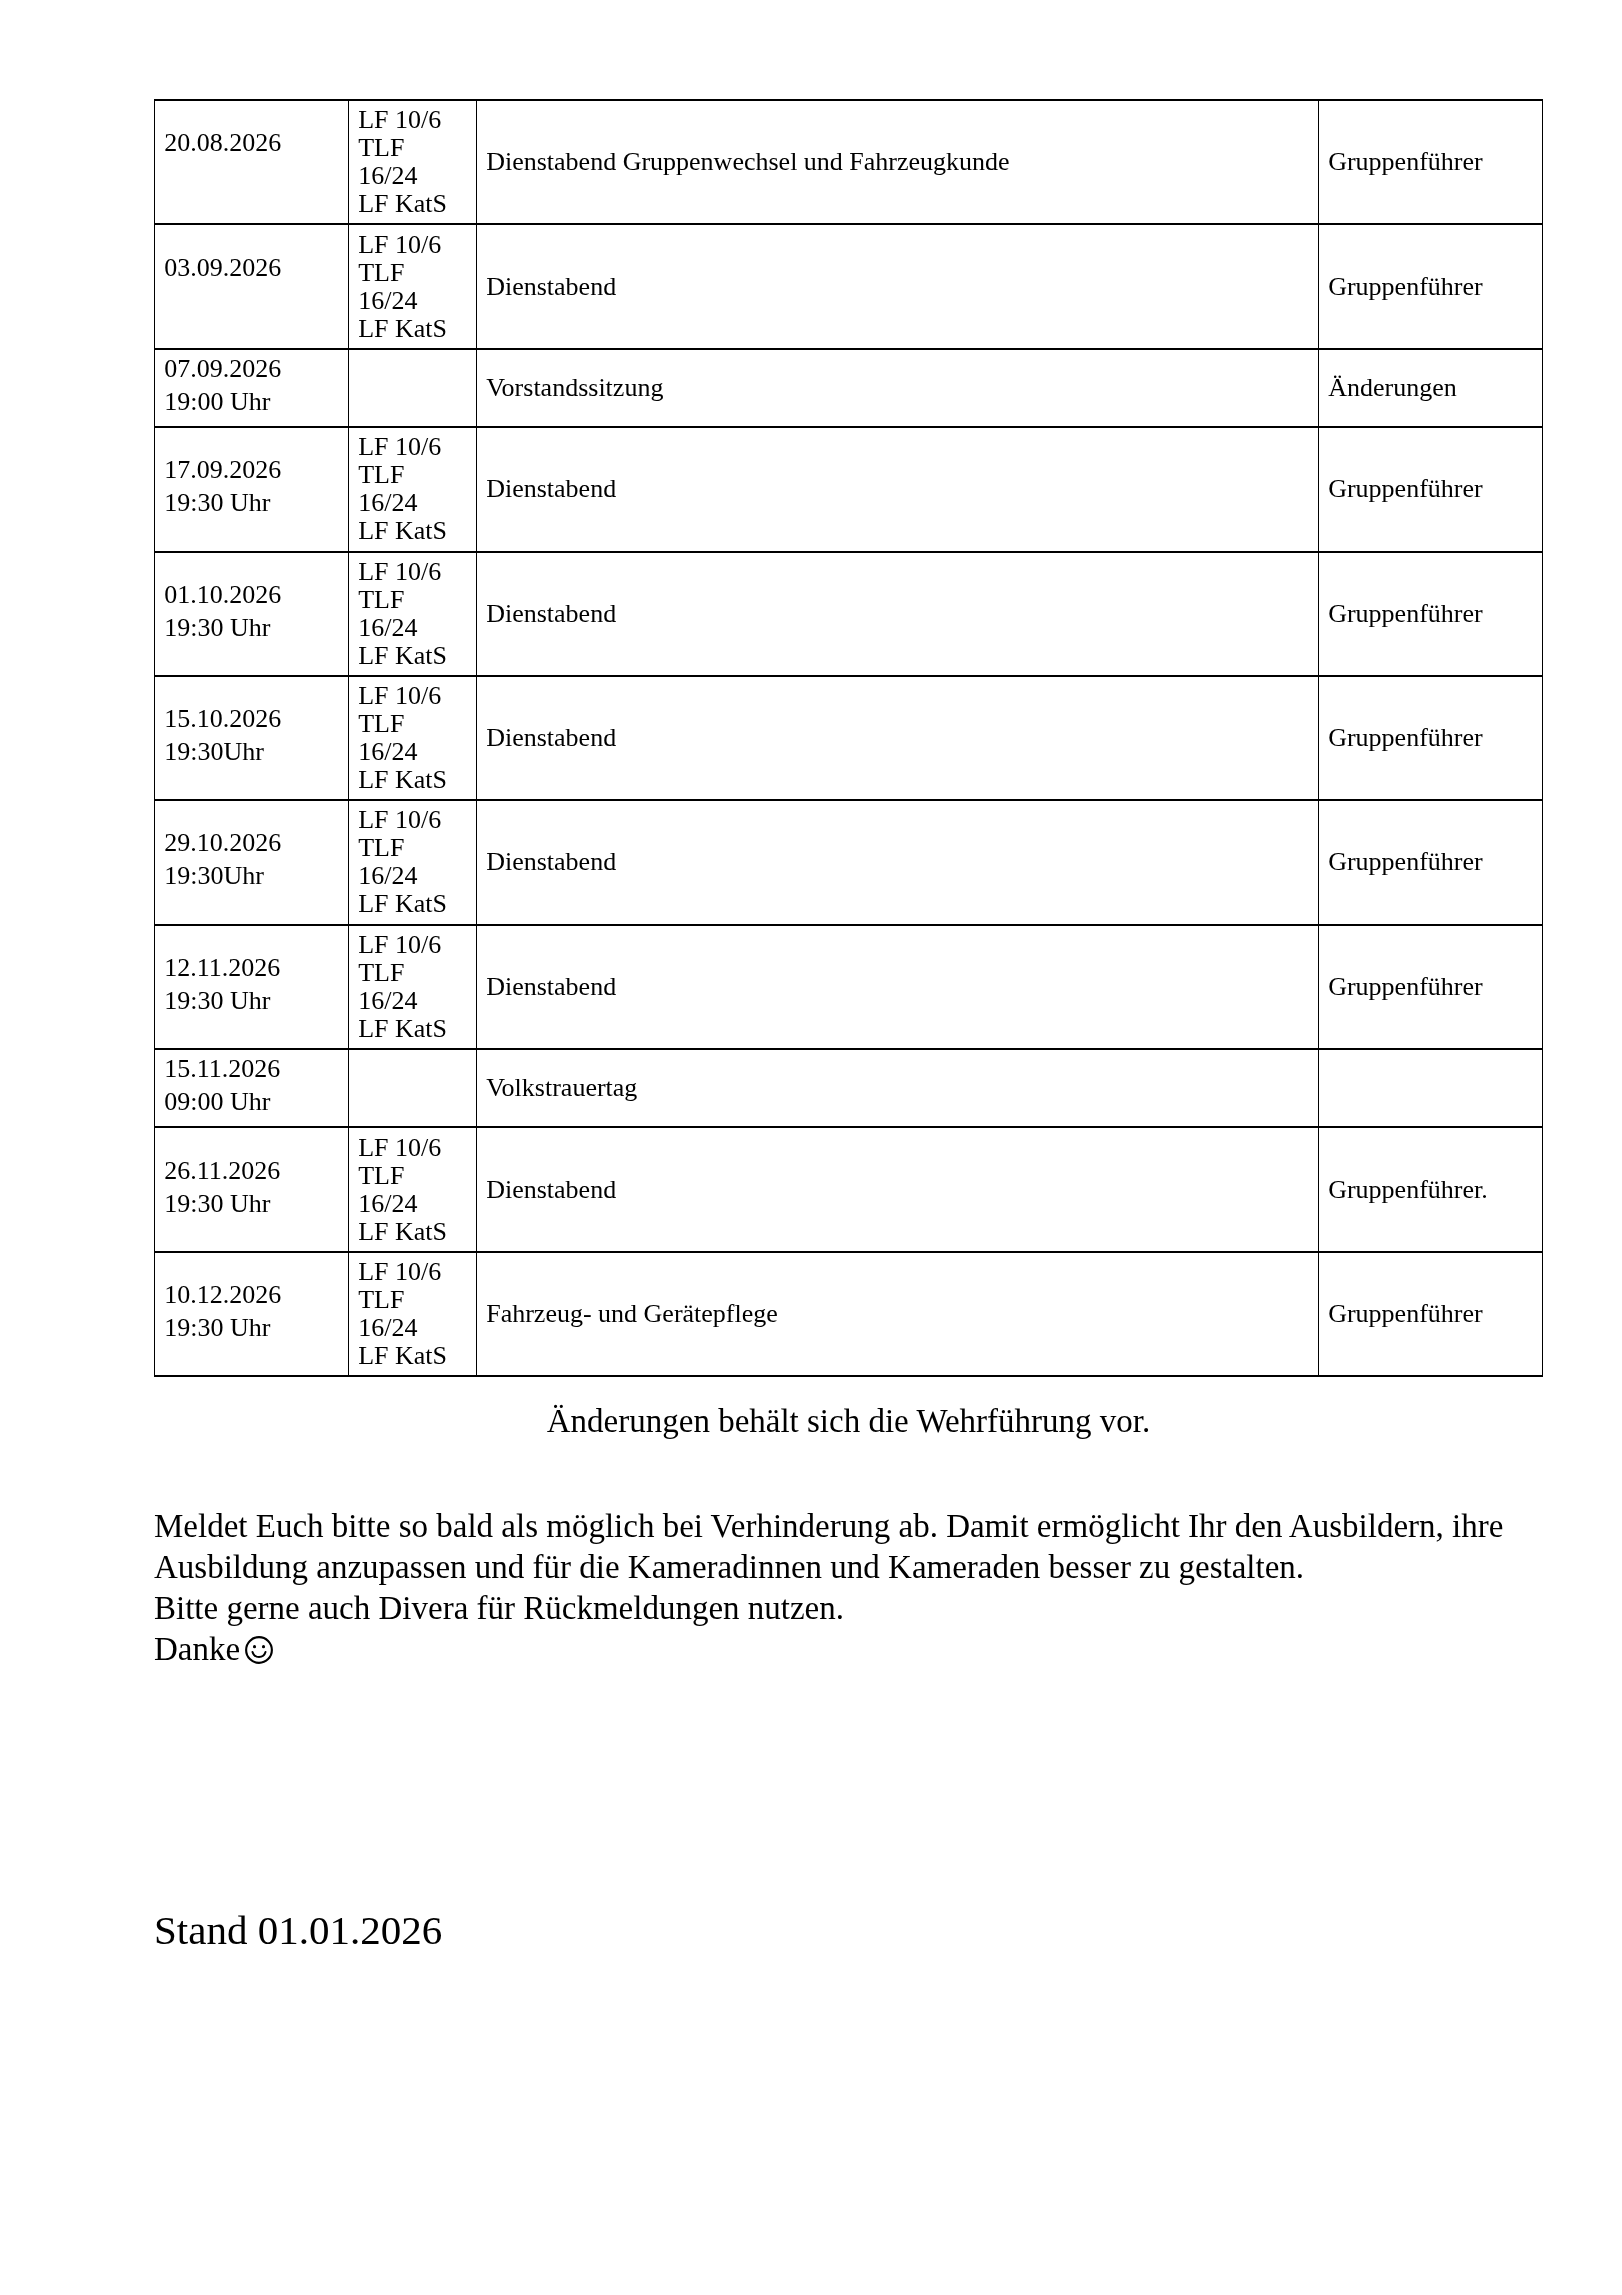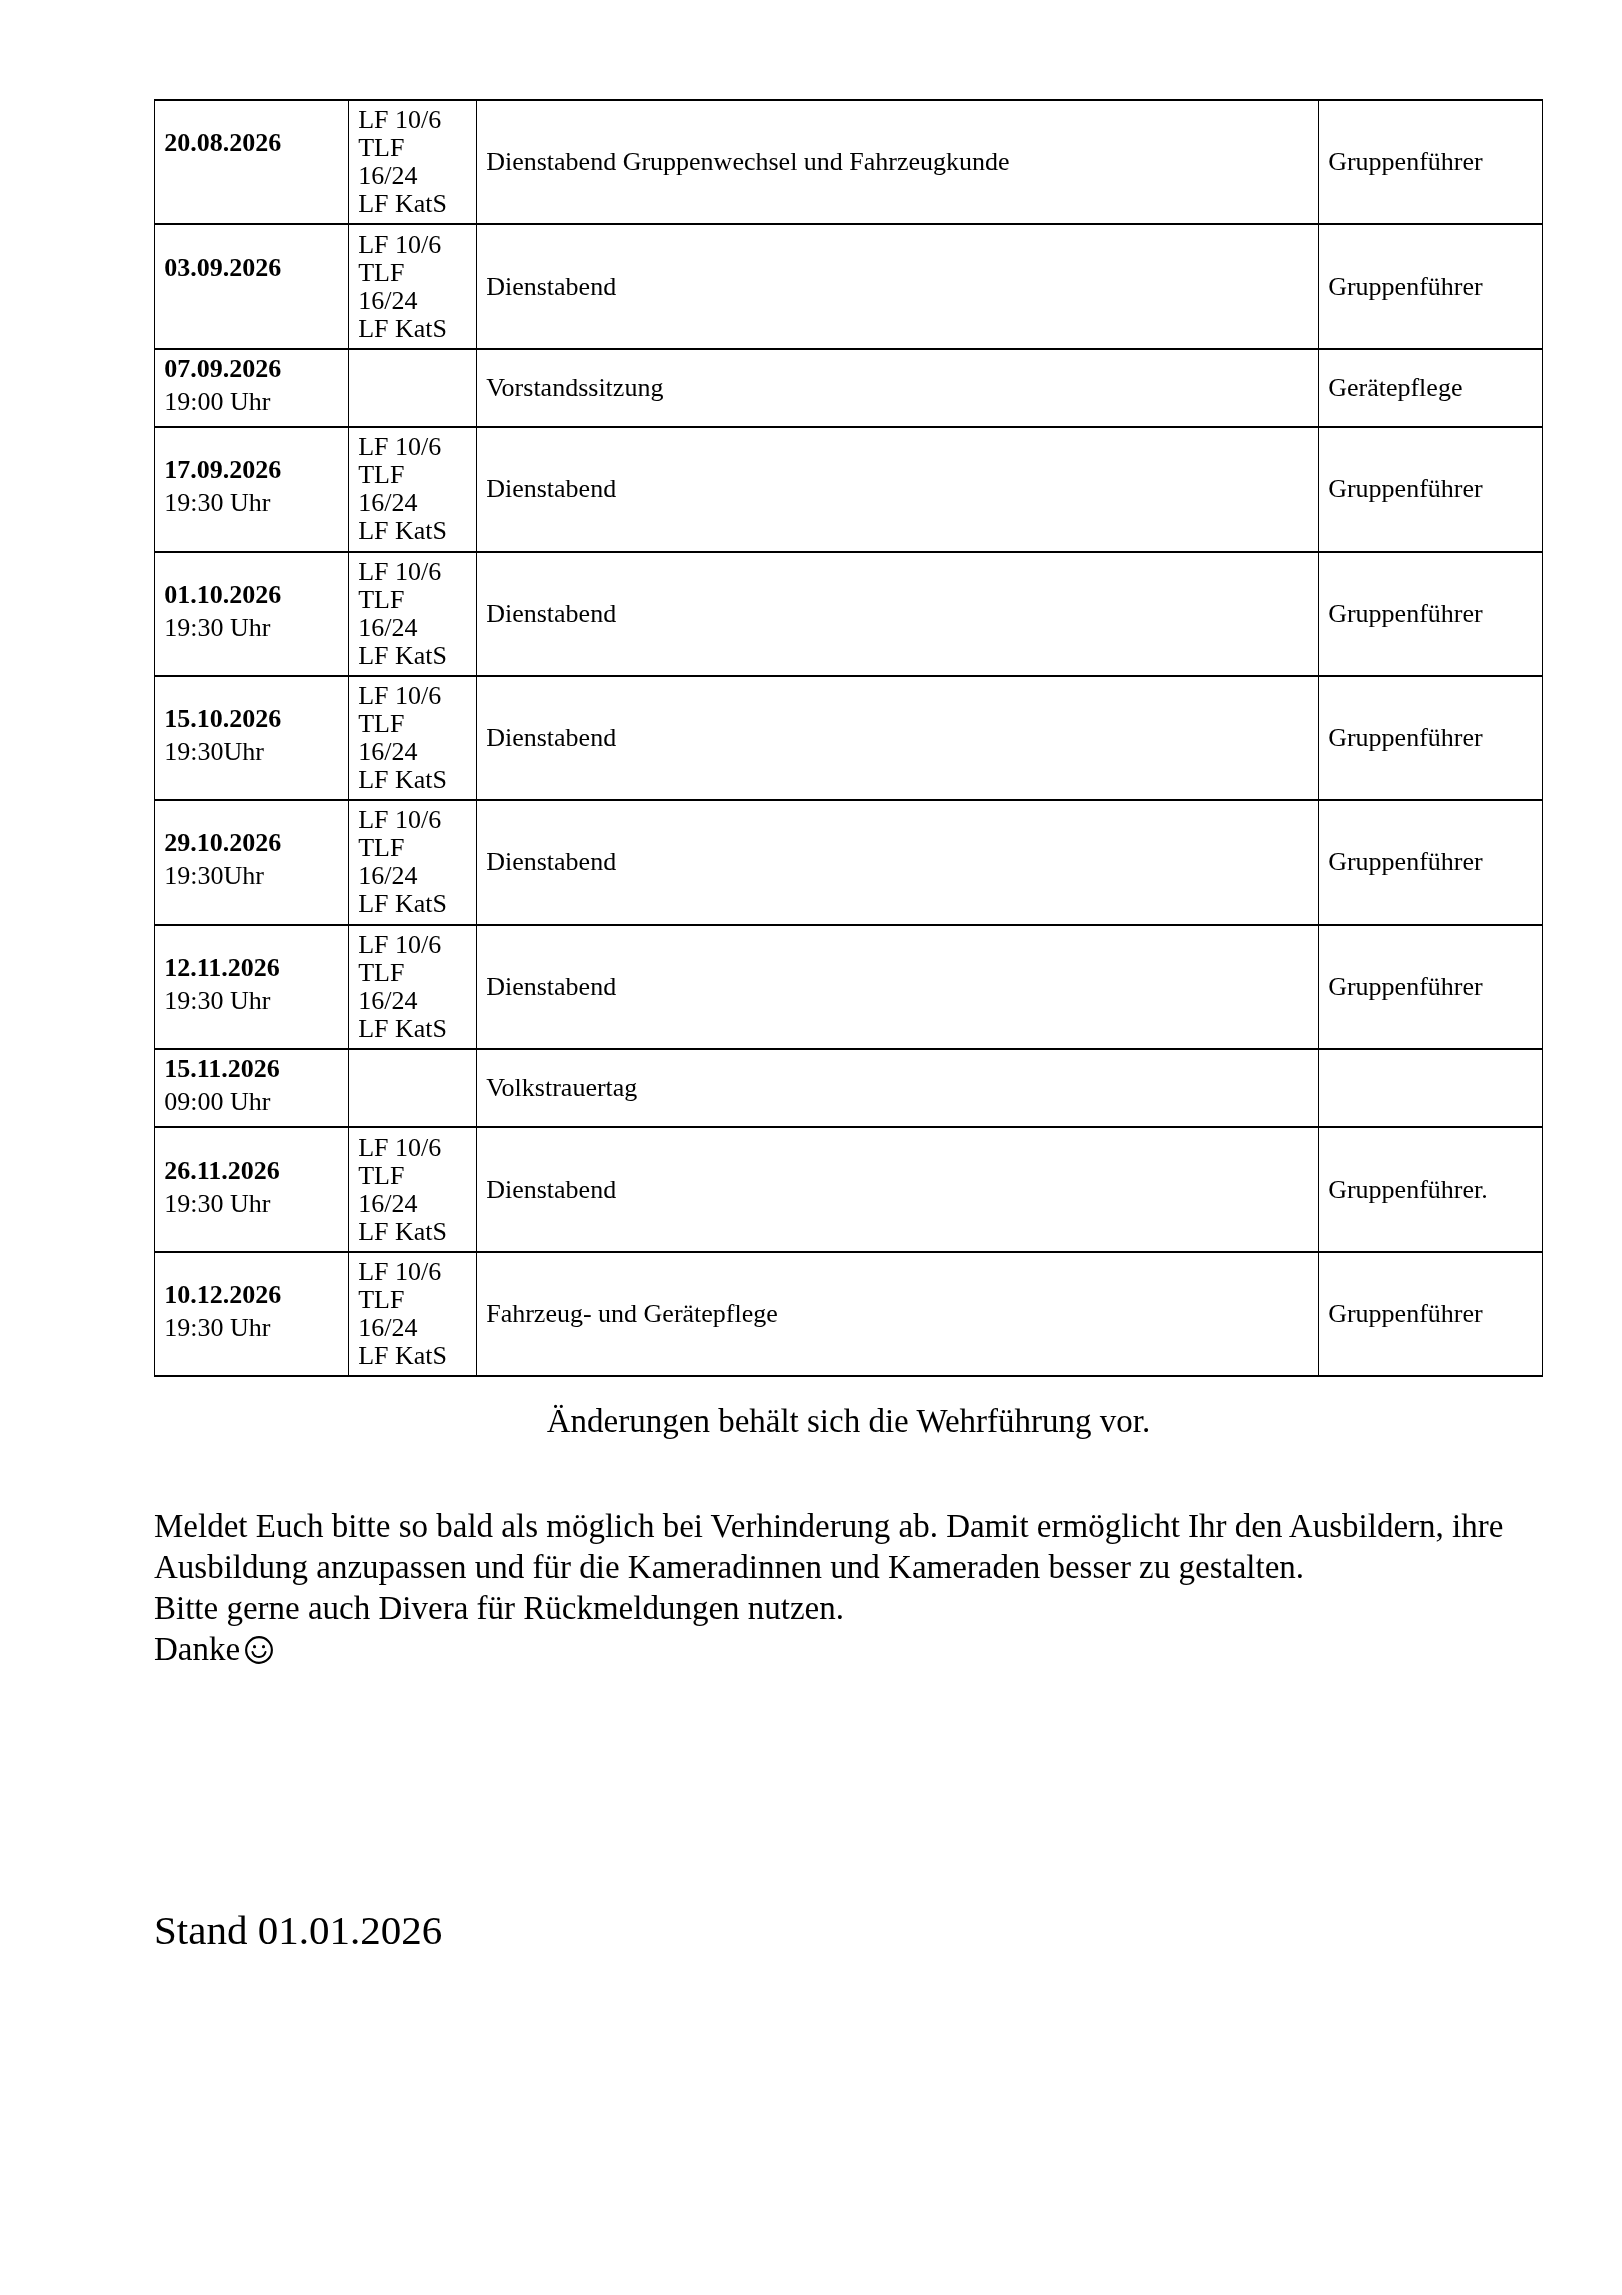--- a/index.html
+++ b/index.html
@@ -28,21 +28,21 @@
     border-right: 1.3px solid #000;
     border-top: 2.6px solid #000;
     border-bottom: 2.6px solid #000;
     vertical-align: middle;
     padding: 5.2px 9.2px;
     font-size: 26px;
     line-height: 28px;
     overflow: hidden;
   }
   td.c-date { line-height: 33px; }
-  td .date-line { display: block; font-weight: bold; min-height: 33px; }
+  td .date-line { display: block; font-weight: normal; min-height: 33px; }
   td .time-line { display: block; font-weight: normal; min-height: 33px; }
   td.c-veh, td.c-desc { white-space: pre-line; }
   .change-notice {
     width: 1389px;
     margin-top: 24px;
     text-align: center;
     font-size: 33px;
     line-height: 41px;
   }
   .notice-block {
@@ -100,21 +100,21 @@
       <td class="c-desc">Dienstabend</td>
       <td class="c-resp">Gruppenführer</td>
     </tr>
         <tr>
       <td class="c-date">
         <span class="date-line">07.09.2026</span>
         <span class="time-line">19:00 Uhr</span>
       </td>
       <td class="c-veh"></td>
       <td class="c-desc">Vorstandssitzung</td>
-      <td class="c-resp">Gerätepflege</td>
+      <td class="c-resp">Änderungen</td>
     </tr>
         <tr>
       <td class="c-date">
         <span class="date-line">17.09.2026</span>
         <span class="time-line">19:30 Uhr</span>
       </td>
       <td class="c-veh">LF 10/6
 TLF 16/24
 LF KatS</td>
       <td class="c-desc">Dienstabend</td>

